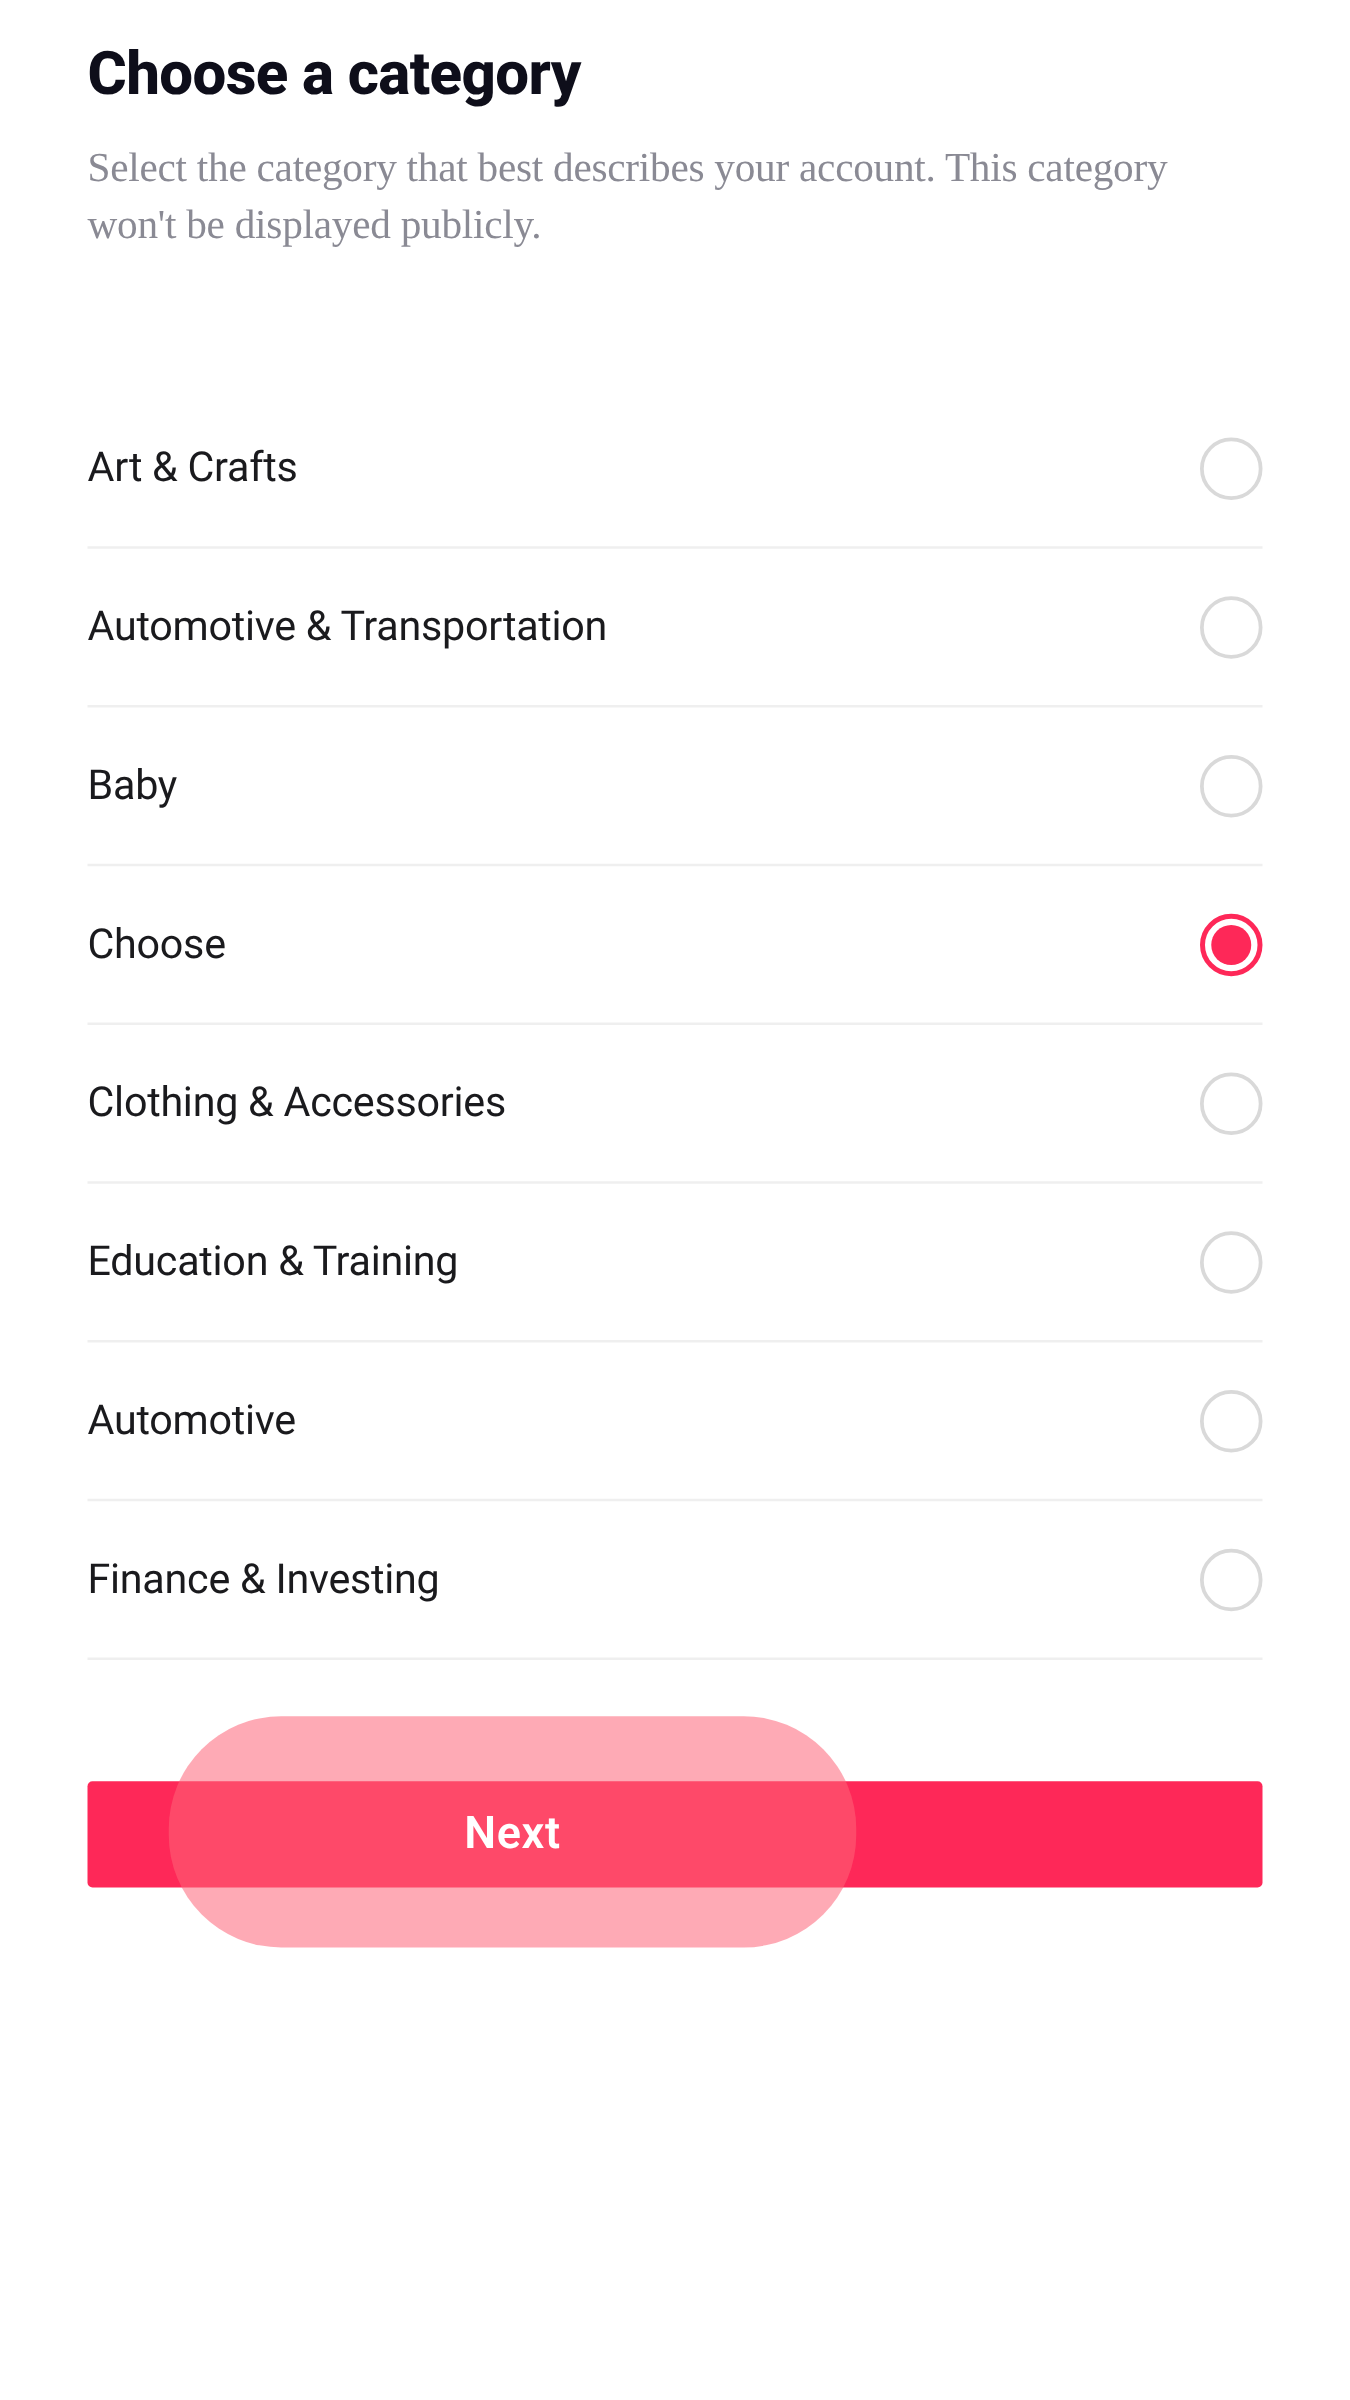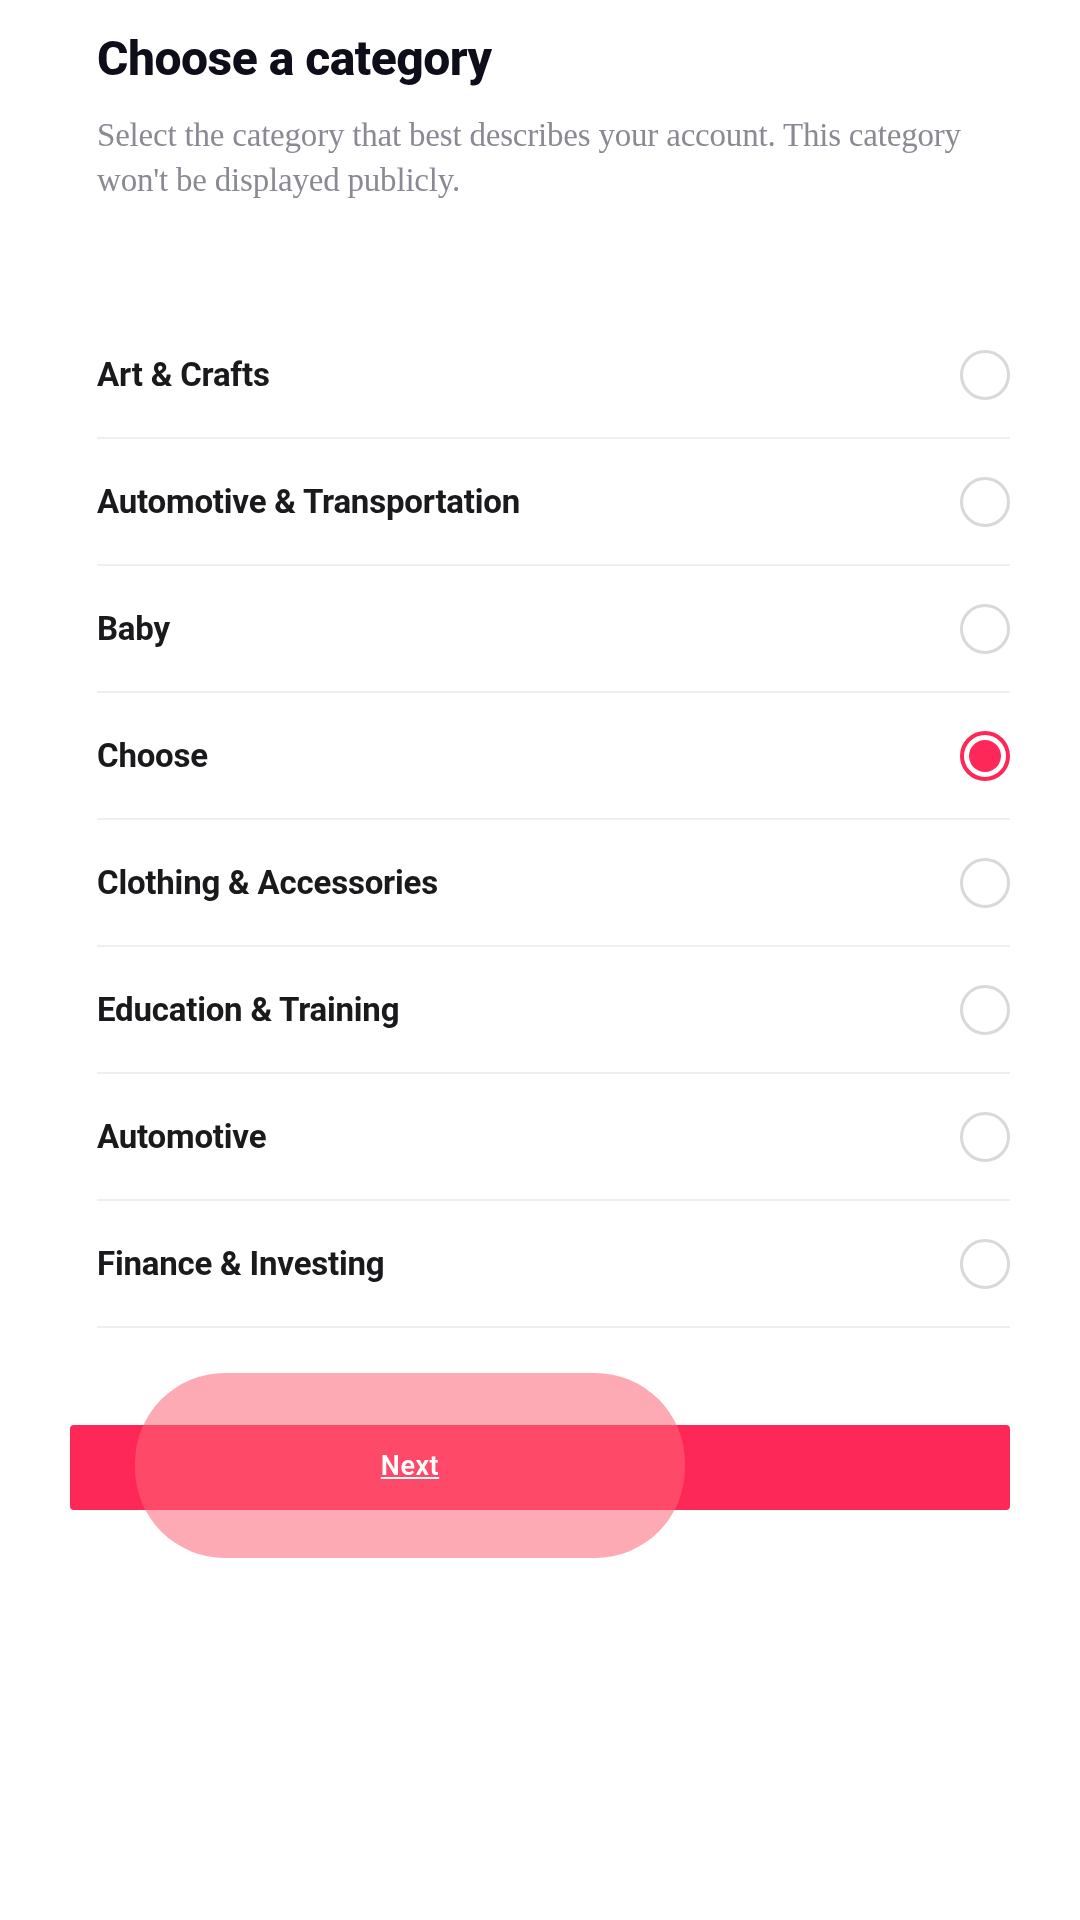--- a/index.html
+++ b/index.html
@@ -10,21 +10,20 @@
     body {
       font-family: -apple-system, BlinkMacSystemFont, "Segoe UI", Roboto, Helvetica, Arial, sans-serif;
       background: #ffffff;
       width: 1080px;
       height: 1920px;
       overflow: hidden;
       position: relative;
     }
     .container {
       padding: 30px 70px 0 70px;
-      margin-left: 27px;
     }
     .page-title {
       font-size: 48px;
       font-weight: 800;
       color: #0e0e1a;
       letter-spacing: -0.5px;
       margin-bottom: 26px;
     }
     .page-subtitle {
       font-size: 33px;
@@ -42,21 +41,21 @@
     .category-row {
       display: flex;
       align-items: center;
       justify-content: space-between;
       height: 127px;
       border-bottom: 2px solid #efefef;
       cursor: pointer;
     }
     .category-label {
       font-size: 33px;
-      font-weight: 700;
+      font-weight: 400;
       color: #1a1a1d;
       letter-spacing: -0.2px;
     }
     .radio {
       width: 50px;
       height: 50px;
       border-radius: 50%;
       border: 3px solid #d9d9d9;
       flex-shrink: 0;
       display: flex;
@@ -95,27 +94,26 @@
       height: 185px;
       border-radius: 90px;
       background: rgba(254, 100, 120, 0.55);
       z-index: 3;
       bottom: 362px;
       display: flex;
       align-items: center;
       justify-content: center;
     }
     .next-label {
-      font-size: 27px;
+      font-size: 36px;
       font-weight: 600;
       color: #ffffff;
       position: relative;
       z-index: 4;
       letter-spacing: 0.5px;
-      text-decoration: underline;
     }
   </style>
 </head>
 <body>
 
 <div class="container">
   <h1 class="page-title">Choose a category</h1>
   <p class="page-subtitle">Select the category that best describes your account. This category won't be displayed publicly.</p>
 
   <div class="category-list" id="category-list">

